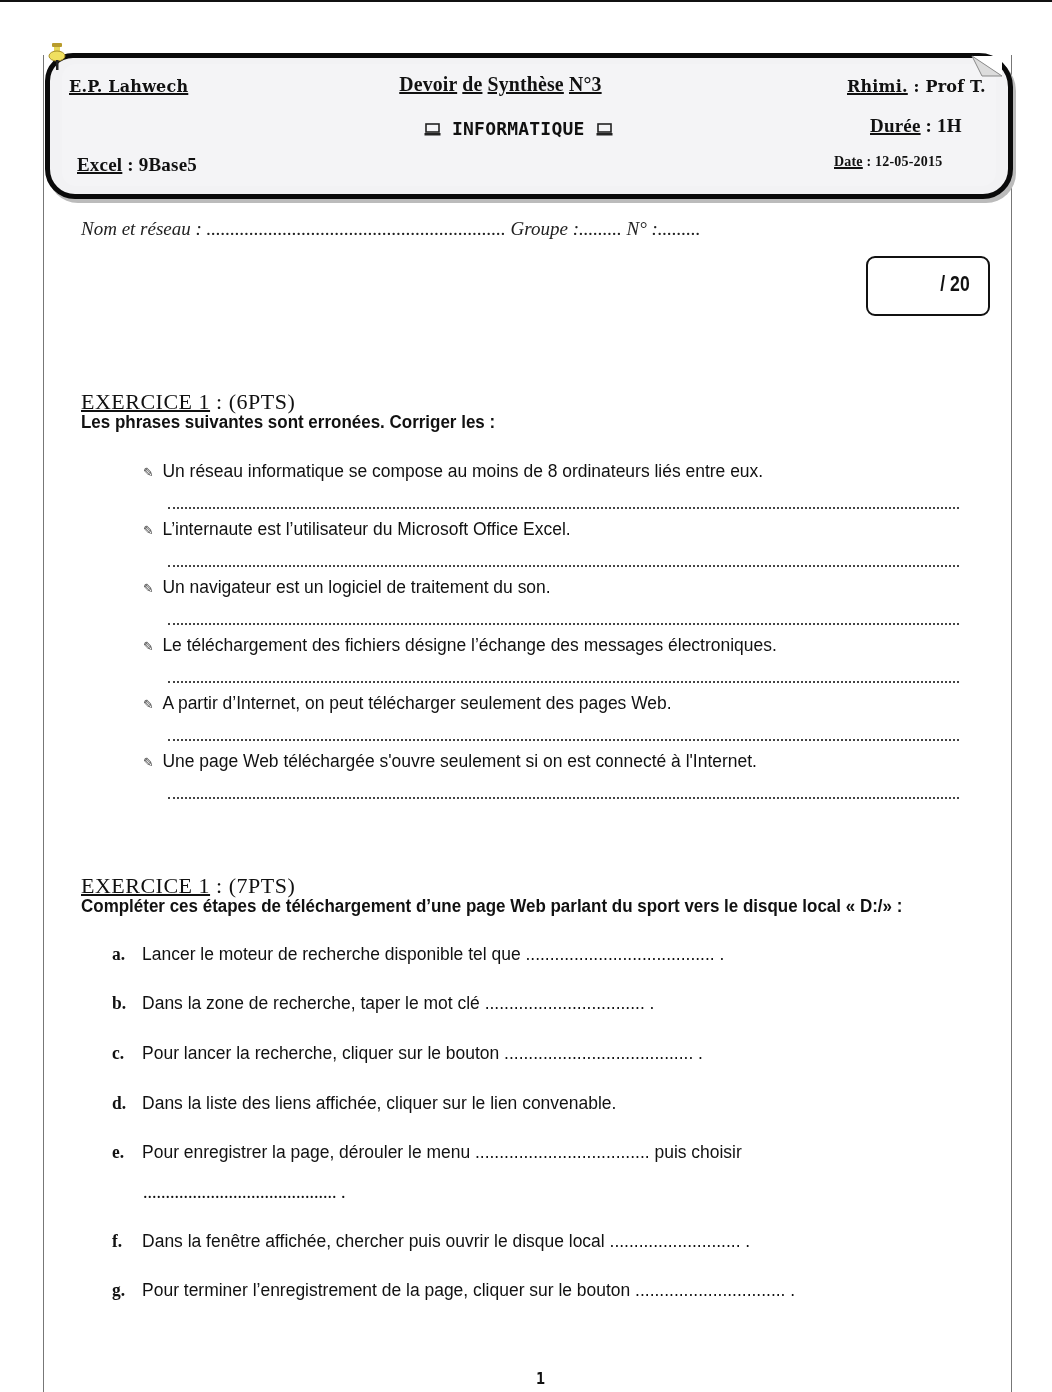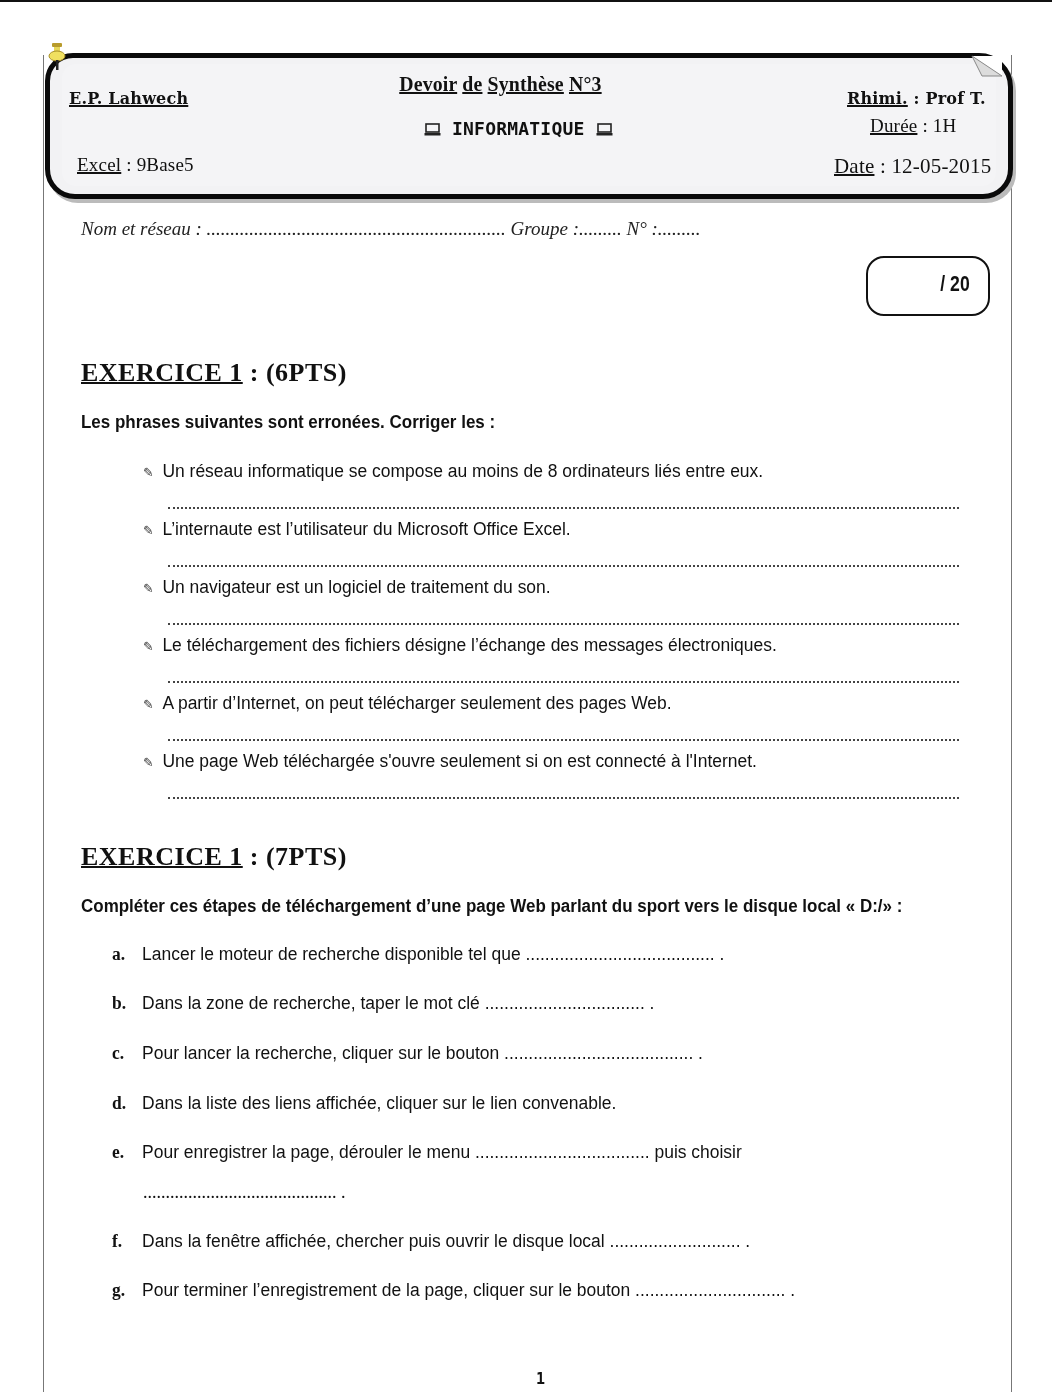--- a/index.html
+++ b/index.html
@@ -3,29 +3,29 @@
 <meta charset="utf-8">
 <style>
   html, body { margin: 0; padding: 0; background: #ffffff; }
   body { width: 1052px; height: 1392px; position: relative; overflow: hidden; font-family: "Liberation Sans", sans-serif; color: #111; }
   .top-rule { position: absolute; left: 0; top: 0; width: 1052px; height: 2px; background: #111; }
   .page-frame { position: absolute; left: 43px; top: 55px; width: 967px; height: 1400px; border-left: 1px solid #777; border-right: 1px solid #777; }
   .header-box { position: absolute; left: 45px; top: 53px; width: 958px; height: 136px; border: 5px solid #0a0a0a; border-radius: 28px 34px 30px 30px; background: #f2f2f4; box-shadow: 3px 4px 0 #bbb; }
   .header-inner { position: absolute; left: 12px; top: 6px; right: 12px; bottom: 8px; background: #f4f4f6; border-radius: 14px; }
   .pin { position: absolute; left: 48px; top: 42px; width: 18px; height: 28px; }
   .fold { position: absolute; right: 4px; top: -4px; width: 36px; height: 30px; }
-  .serif-bold { font-family: "DejaVu Serif", serif; font-weight: bold; margin-top: 12px; }
+  .serif-bold { font-family: "DejaVu Serif", serif; font-weight: bold; }
   .hdr { position: absolute; font-size: 17px; letter-spacing: 0.2px; color: #111; }
   .hdr u { text-decoration: underline; text-decoration-thickness: 2px; }
   .title { font-size: 22px; font-family: "Liberation Serif", serif; font-weight: bold; transform: scaleX(0.9); transform-origin: center; }
-  .cond { font-family: "Liberation Serif", serif; font-weight: normal; text-align: right; }
+  .cond { font-family: "Liberation Serif", serif; font-weight: bold; text-align: right; }
   .name-line { position: absolute; left: 81px; top: 218px; font-family: "Liberation Serif", serif; font-style: italic; font-size: 19px; color: #222; white-space: nowrap; }
-  .score-box { position: absolute; left: 866px; top: 256px; width: 120px; height: 56px; border: 2px solid #111; border-radius: 18px; }
+  .score-box { position: absolute; left: 866px; top: 256px; width: 120px; height: 56px; border: 2px solid #111; border-radius: 9px; }
   .score-text { position: absolute; right: 18px; top: 13px; font-family: "Liberation Sans", sans-serif; font-weight: bold; font-size: 22px; transform: scaleX(0.8); transform-origin: right; }
-  .ex-title { position: absolute; left: 81px; font-family: "Liberation Serif", serif; font-weight: bold; font-size: 26px; letter-spacing: 0.5px; white-space: nowrap; }
+  .ex-title { position: absolute; left: 81px; font-family: "Liberation Serif", serif; font-weight: normal; font-size: 22px; letter-spacing: 0.5px; white-space: nowrap; margin-top: 31px; }
   .ex-title u { text-decoration-thickness: 2px; }
   .instruction { position: absolute; left: 81px; font-family: "Liberation Sans", sans-serif; font-weight: bold; font-size: 17.5px; white-space: nowrap; transform: scaleX(0.97); transform-origin: left; }
   .bullet-item { position: absolute; left: 143px; font-size: 18px; white-space: nowrap; font-family: "Liberation Sans", sans-serif; transform: scaleX(0.97); transform-origin: left; }
   .bullet-icon { display: inline-block; width: 20px; font-size: 13px; color: #333; }
   .answer-line { position: absolute; left: 168px; width: 791px; height: 2px; border-bottom: 2px dotted #444; }
   .step { position: absolute; left: 112px; font-size: 18px; white-space: nowrap; font-family: "Liberation Sans", sans-serif; transform: scaleX(0.97); transform-origin: left; }
   .step .lbl { display: inline-block; width: 31px; font-weight: bold; font-family: "Liberation Serif", serif; }
   .step-cont { position: absolute; left: 143px; font-size: 18px; white-space: nowrap; }
   .page-number { position: absolute; left: 536px; top: 1370px; font-family: "DejaVu Sans Mono", monospace; font-size: 15px; font-weight: bold; }
 </style>
@@ -80,21 +80,21 @@
 <div class="hdr cond" style="left:870px; top:115px; font-size:19px; white-space:nowrap;">
   <u>Durée</u>
   <span>: 1H</span>
 </div>
 
 <div class="hdr cond" style="left:77px; top:154px; font-size:19px; white-space:nowrap;">
   <u>Excel</u>
   <span>: 9Base5</span>
 </div>
 
-<div class="hdr cond" style="left:834px; top:154px; font-size:21px; white-space:nowrap;">
+<div class="hdr cond" style="left:834px; top:154px; font-size:14px; white-space:nowrap;">
   <u>Date</u>
   <span>: 12-05-2015</span>
 </div>
 
 <div class="name-line">Nom et réseau : ............................................................... Groupe :......... N° :.........</div>
 
 <div class="score-box">
   <span class="score-text">/ 20</span>
 </div>
 

